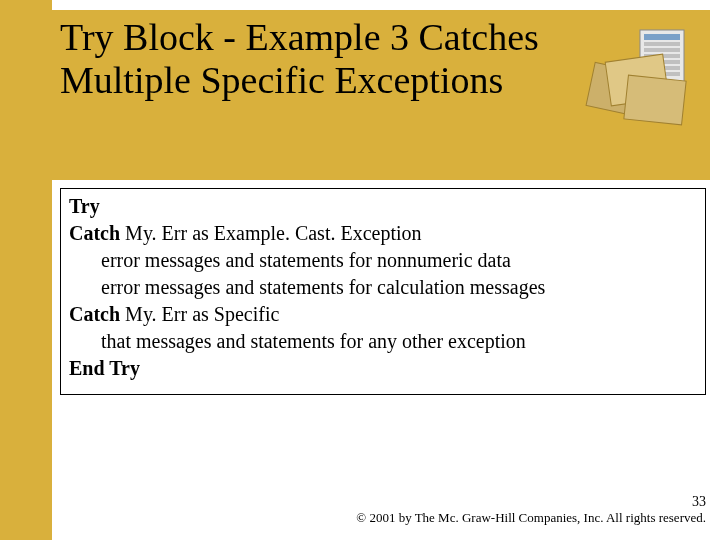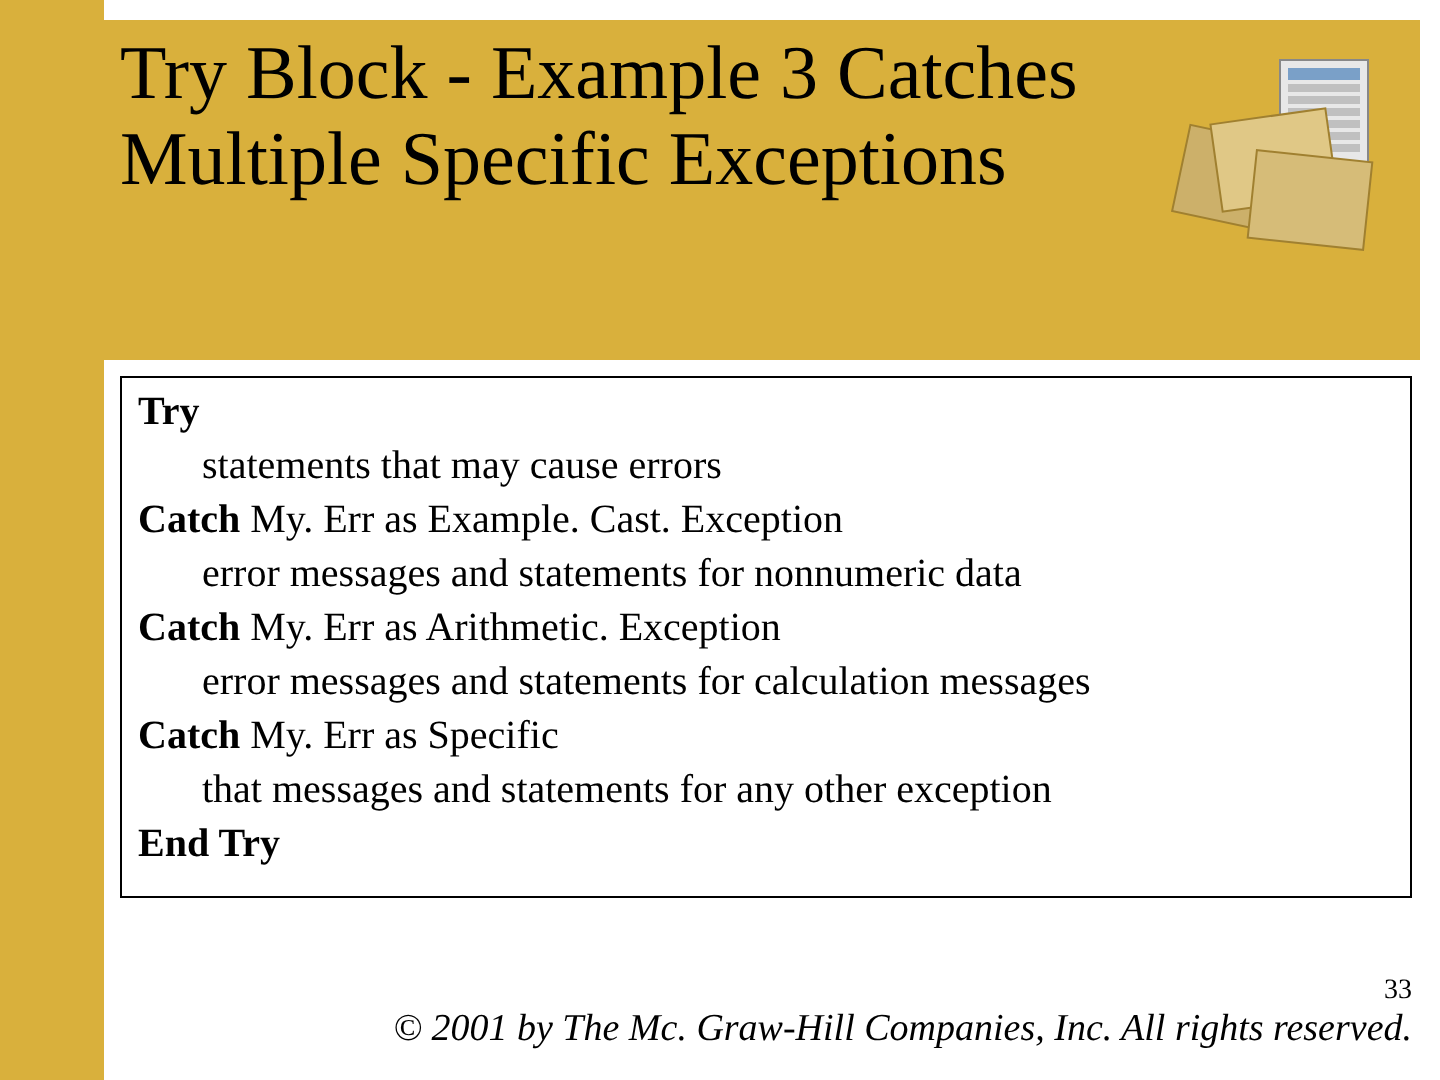--- a/index.html
+++ b/index.html
@@ -62,21 +62,21 @@
     left: 60px;
     bottom: 14px;
     width: 646px;
     display: flex;
     justify-content: space-between;
     align-items: flex-end;
     font-size: 14px;
     color: #000;
     flex-direction: column;
   }
-  .footer .copyright { font-style: italic; font-size: 19px; margin-left: 40px; }
+  .footer .copyright { font-size: 13px; margin-left: 40px; }
 </style>
 </head>
 <body>
 
 <div class="goldband"></div>
 
 <div class="header">
   <div class="title">Try Block - Example 3 Catches Multiple Specific Exceptions</div>
   <div class="corner-illu">
     <svg viewBox="0 0 120 110" width="120" height="110">
@@ -90,24 +90,22 @@
       <rect x="66" y="48" width="36" height="4" fill="#c0c0c0"></rect>
       <rect x="12" y="44" width="58" height="44" fill="#ccb06a" stroke="#a08030" transform="rotate(12 41 66)"></rect>
       <rect x="30" y="34" width="58" height="44" fill="#e0c886" stroke="#a08030" transform="rotate(-8 59 56)"></rect>
       <rect x="48" y="54" width="58" height="44" fill="#d6bc78" stroke="#a08030" transform="rotate(6 77 76)"></rect>
     </svg>
   </div>
 </div>
 
 <div class="codebox">
   <span class="line kw">Try</span>
-  <span class="line indent">statements that may cause errors</span>
   <span class="line"><span class="kw">Catch</span><span> My. Err as Example. Cast. Exception</span></span>
   <span class="line indent">error messages and statements for nonnumeric data</span>
-  <span class="line"><span class="kw">Catch</span><span> My. Err as Arithmetic. Exception</span></span>
   <span class="line indent">error messages and statements for calculation messages</span>
   <span class="line"><span class="kw">Catch</span><span> My. Err as Specific</span></span>
   <span class="line indent">that messages and statements for any other exception</span>
   <span class="line kw">End Try</span>
 </div>
 
 <div class="footer">
   <span>33</span>
   <span class="copyright">© 2001 by The Mc. Graw-Hill Companies, Inc. All rights reserved.</span>
 </div>

